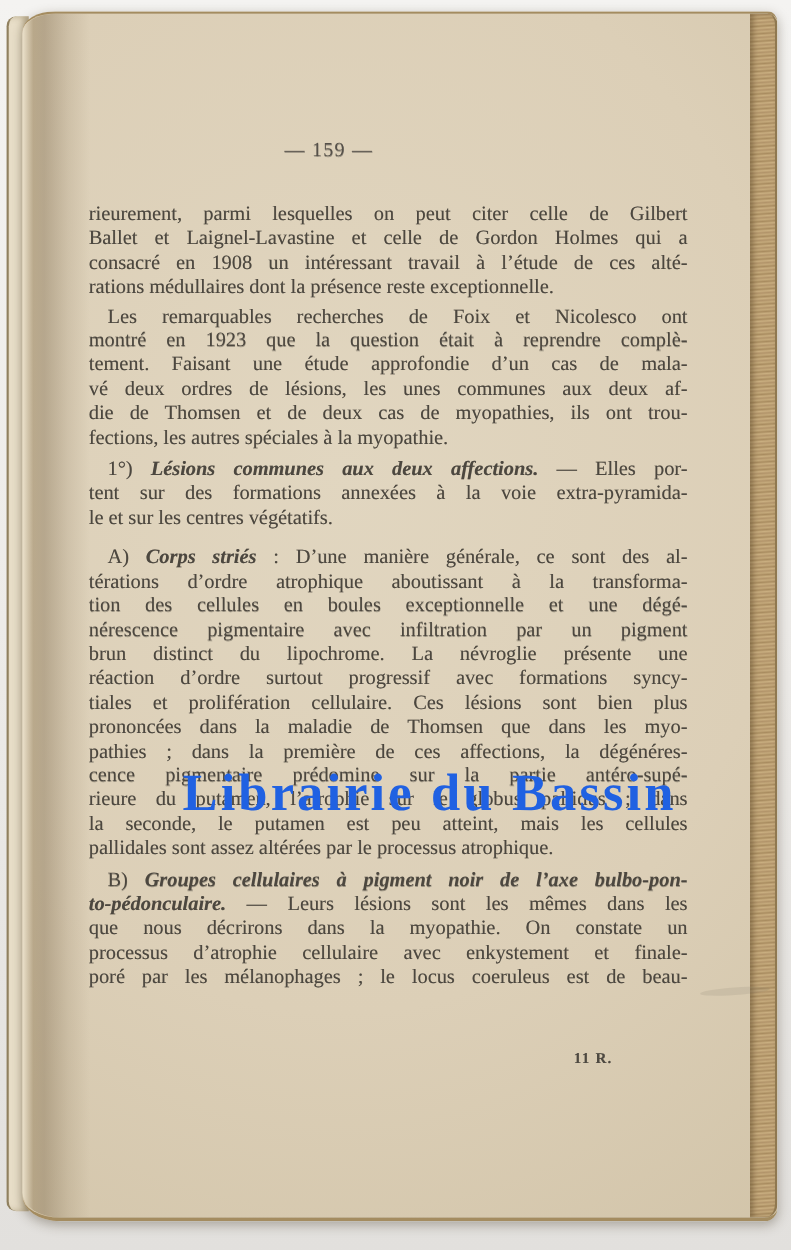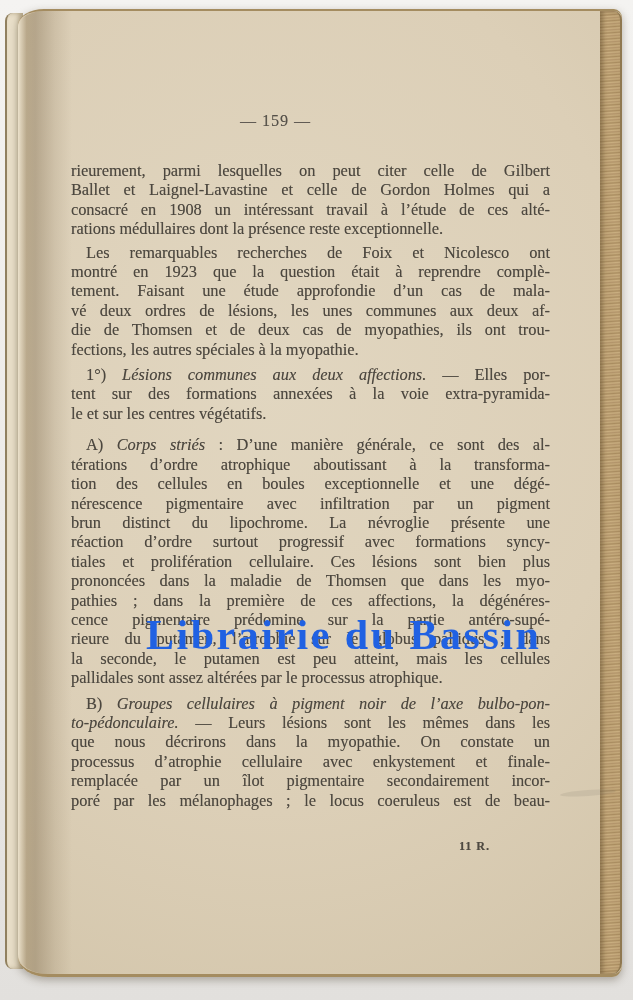--- a/index.html
+++ b/index.html
@@ -56,22 +56,23 @@
     right: 0; top: 0; bottom: 0;
     width: 20px;
     border-right: 2px solid #8f7850;
     border-radius: 0 8px 10px 0 / 0 9px 11px 0;
     background: repeating-linear-gradient(176deg,
       #c9ae80 0px, #b2946a 1.5px, #c4a97b 3px, #a98c60 4.5px, #c9ae80 6px);
     box-shadow: inset 3px 0 4px rgba(90,70,40,0.45);
   }
   .page-number {
     position: absolute;
-    left: 222px; top: 101px;
+    left: 190px; top: 101px;
     width: 110px;
+    text-align: center;
     font-size: 16px;
     letter-spacing: 1px;
     color: #56514a;
     text-shadow: 0.2px 0.2px 0.4px rgba(86,81,74,0.5);
   }
   .body-text {
     position: absolute;
     left: 49px; top: 146px;
     width: 487px;
     font-size: 16.3px;
@@ -83,21 +84,21 @@
   .para.gap-sm { margin-top: 6px; }
   .para.gap-md { margin-top: 12px; }
   .line {
     text-align: justify;
     text-align-last: justify;
     text-justify: inter-word;
     white-space: normal;
   }
   .line.endline { text-align-last: left; }
   .line.indent { text-indent: 15px; }
-  .it { font-style: italic; }
+  .it { font-style: italic; font-weight: bold; }
   .footer-sig {
     position: absolute;
     left: 430px; top: 828px;
     font-size: 12px;
     font-weight: bold;
     letter-spacing: 1px;
     color: #4e4941;
     text-shadow: 0.2px 0.2px 0.4px rgba(78,73,65,0.5);
     margin-left: 11px;
   }
@@ -166,21 +167,20 @@
           <div class="line"><span>cence pigmentaire prédomine sur la partie antéro-supé-</span></div>
           <div class="line"><span>rieure du putamen, l’atrophie sur le globus pallidus ; dans</span></div>
           <div class="line"><span>la seconde, le putamen est peu atteint, mais les cellules</span></div>
           <div class="line endline"><span>pallidales sont assez altérées par le processus atrophique.</span></div>
         </div>
         <div class="para gap-sm">
           <div class="line indent"><span>B) </span><span class="it">Groupes cellulaires à pigment noir de l’axe bulbo-pon-</span></div>
           <div class="line"><span class="it">to-pédonculaire.</span><span> — Leurs lésions sont les mêmes dans les</span></div>
           <div class="line"><span>que nous décrirons dans la myopathie. On constate un</span></div>
           <div class="line"><span>processus d’atrophie cellulaire avec enkystement et finale-</span></div>
-          <div class="line"><span>remplacée par un îlot pigmentaire secondairement incor-</span></div>
           <div class="line"><span>poré par les mélanophages ; le locus coeruleus est de beau-</span></div>
         </div>
       </div>
 
     <div class="pencil-smudge"></div>
 
     <div class="footer-sig">11 R.</div>
   </div>
 
   <div class="watermark" style="color: rgb(32, 97, 226);">Librairie du Bassin</div>

